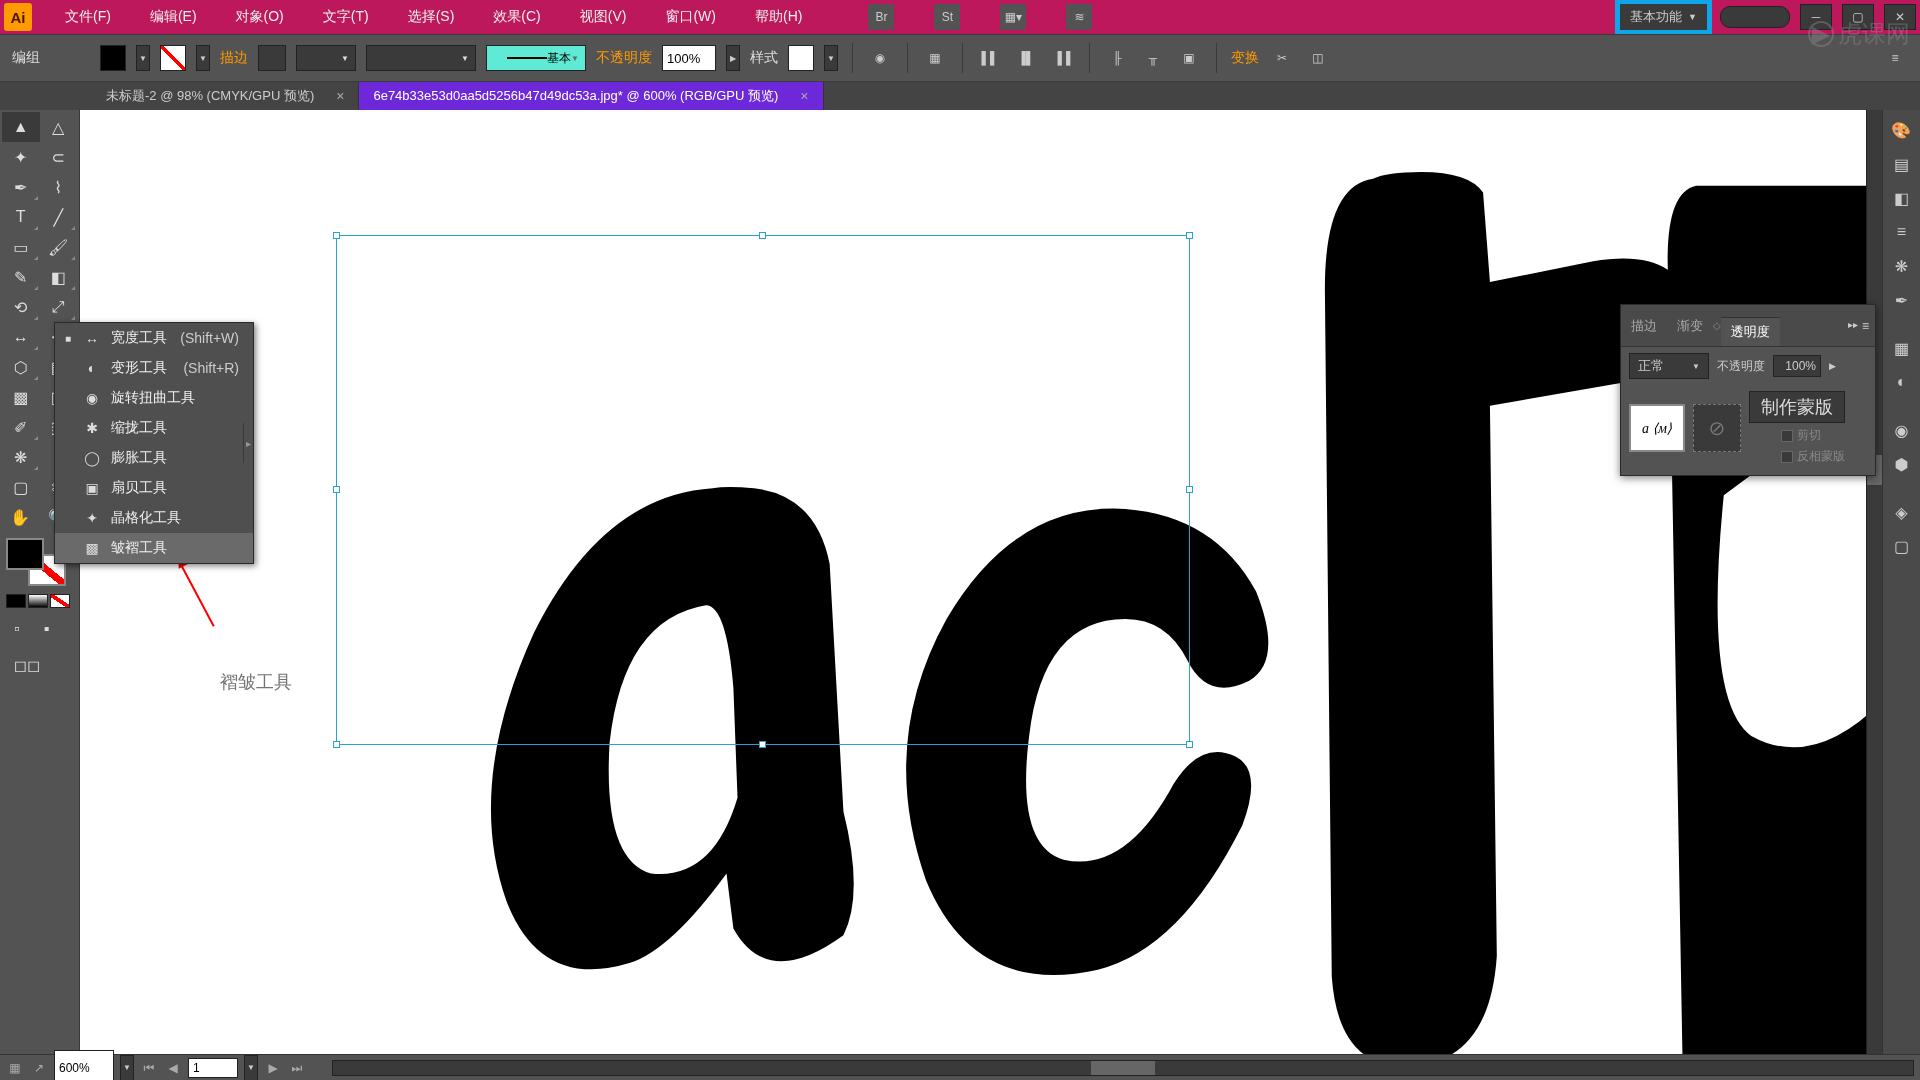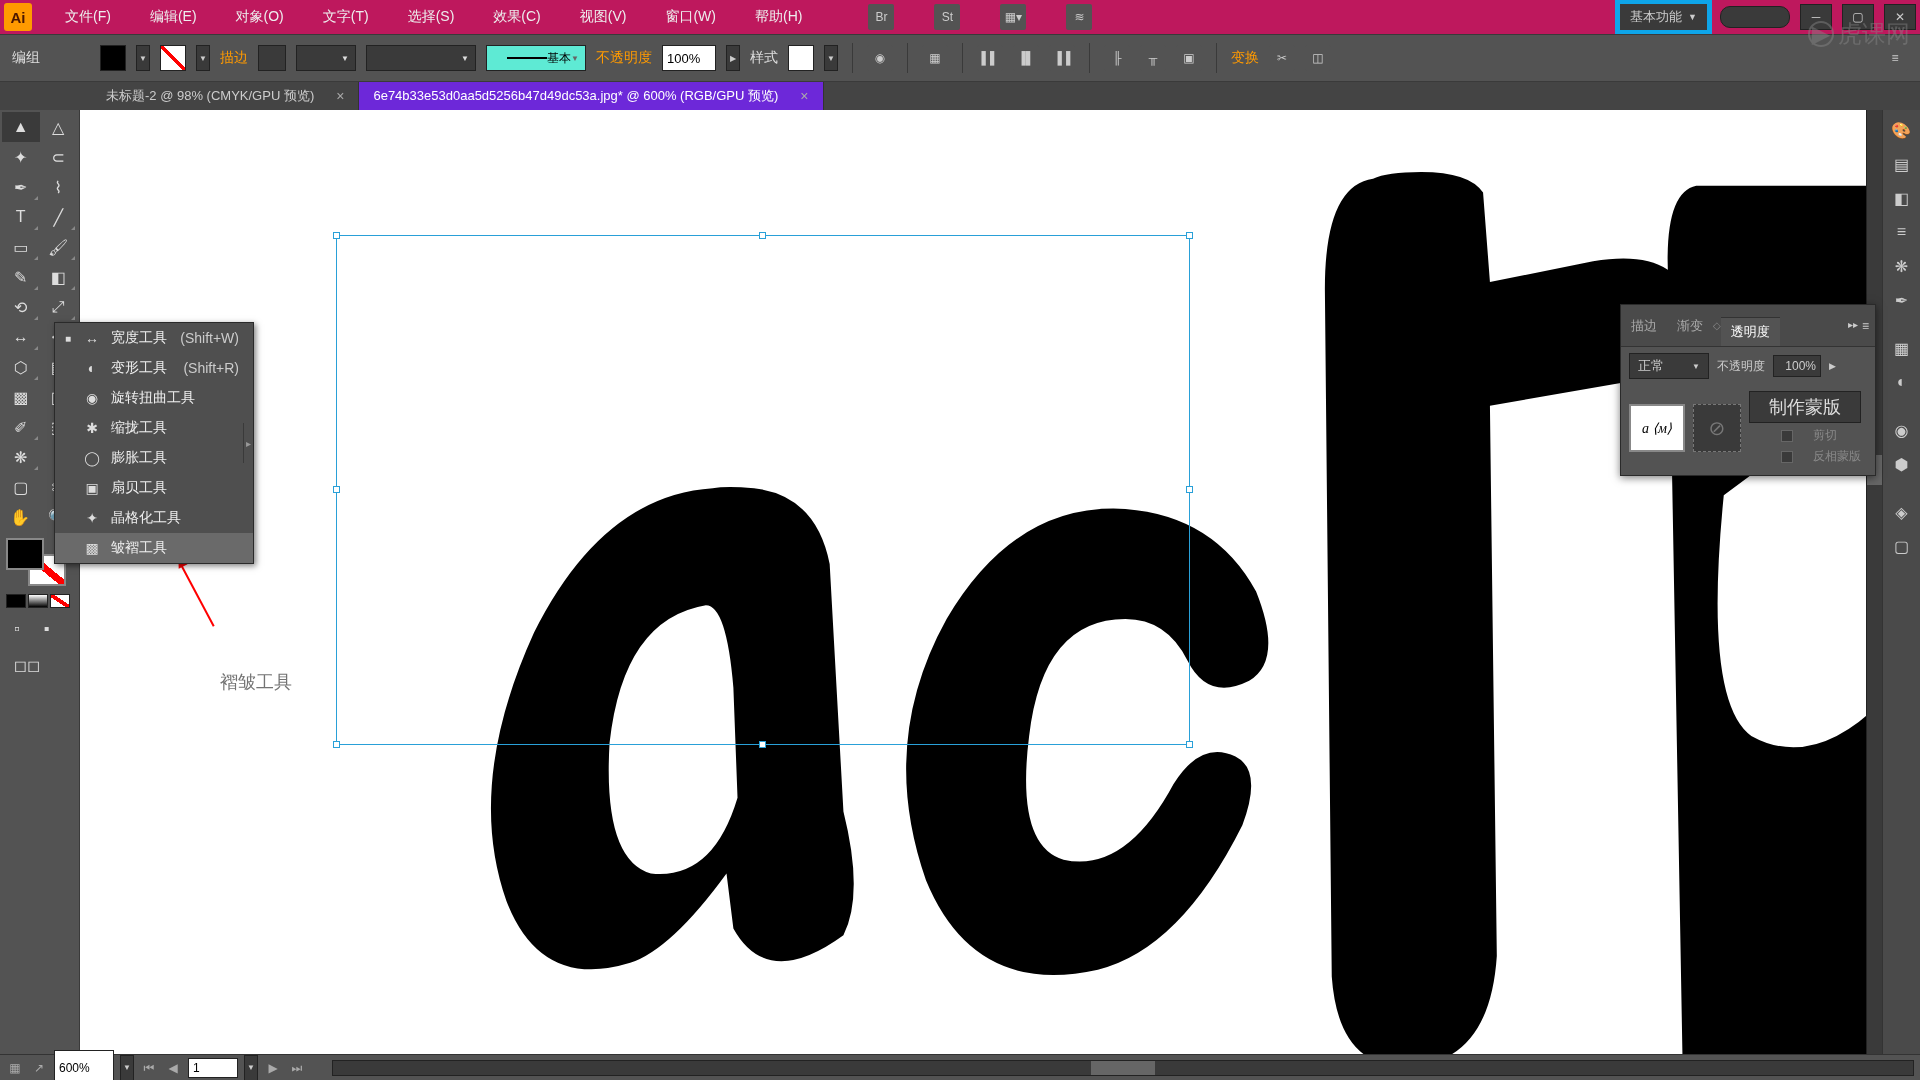--- a/index.html
+++ b/index.html
@@ -83,21 +83,21 @@
 .panel-tab-sep { font-size:10px; color:#888; }
 .panel-menu { margin-left: auto; padding: 0 6px; display: flex; gap: 4px; }
 .panel-row { display: flex; align-items: center; padding: 6px 8px; gap: 8px; }
 .blend-combo { background: #3a3a3a; border: 1px solid #222; padding: 3px 8px; display: flex; align-items: center; gap: 12px; font-size: 13px; min-width:80px; justify-content:space-between; }
 .opa-fld { width: 48px; height: 22px; background: #3a3a3a; border: 1px solid #222; padding: 0 4px; display: flex; align-items: center; font-size: 12px; justify-content:flex-end; }
 .mask-row { display: flex; padding: 6px 8px 10px; gap: 8px; align-items: center; }
 .thumb { width: 56px; height: 48px; background: #fff; border: 2px solid #888; display: flex; align-items: center; justify-content: center; font-style: italic; font-family: cursive; color: #000; font-size: 14px; }
 .mask-thumb { width: 48px; height: 48px; background: #3a3a3a; border: 1px dashed #777; display: flex; align-items: center; justify-content: center; color: #777; font-size: 20px; }
 .mask-opts { display: flex; flex-direction: column; gap: 4px; font-size: 12px; color: #888; }
 .mask-btn { background: #3a3a3a; border: 1px solid #222; padding: 3px 10px; font-size: 18px; color: #ddd; text-align:center; }
-.chk { display: flex; align-items: center; gap: 20px; padding-left: 32px; }
+.chk { display: flex; align-items: center; gap: 4px; padding-left: 32px; }
 .chk-box { width: 12px; height: 12px; border: 1px solid #666; background: #3a3a3a; }
 
 
 .statusbar { height: 26px; background: #535353; border-top: 1px solid #333; display: flex; align-items: center; padding: 0 6px; gap: 6px; font-size: 12px; position: relative; }
 .zoom-fld { width: 60px; height: 35px; background: #fff; color: #000; border: 1px solid #222; padding: 0 4px; display: flex; align-items: center; }
 .nav-btn { width: 18px; height: 18px; display: flex; align-items: center; justify-content: center; color: #aaa; cursor: pointer; }
 .page-fld { width: 50px; height: 20px; background: #fff; color: #000; border: 1px solid #222; padding: 0 4px; display:flex; align-items:center; }
 .hscroll { flex:1; height: 16px; background:#3a3a3a; border:1px solid #222; position:relative; margin-left:20px; }
 .hscroll-thumb { position:absolute; height:100%; background:#666; }
 .status-text { position:absolute; left:50%; transform:translateX(-50%); color:#ccc; display:flex; align-items:center; gap:10px; }

